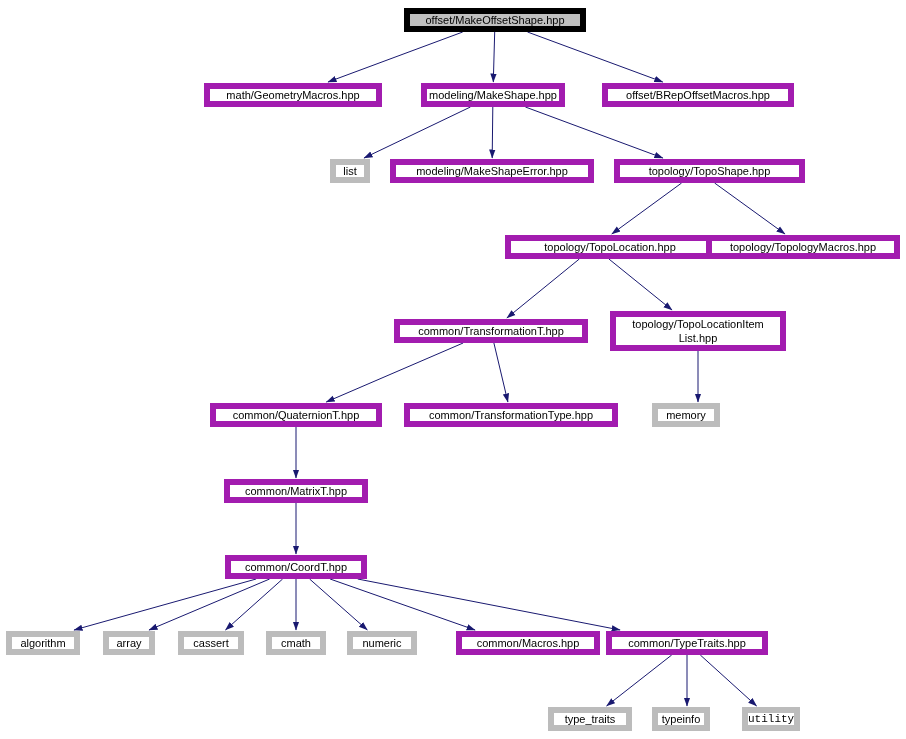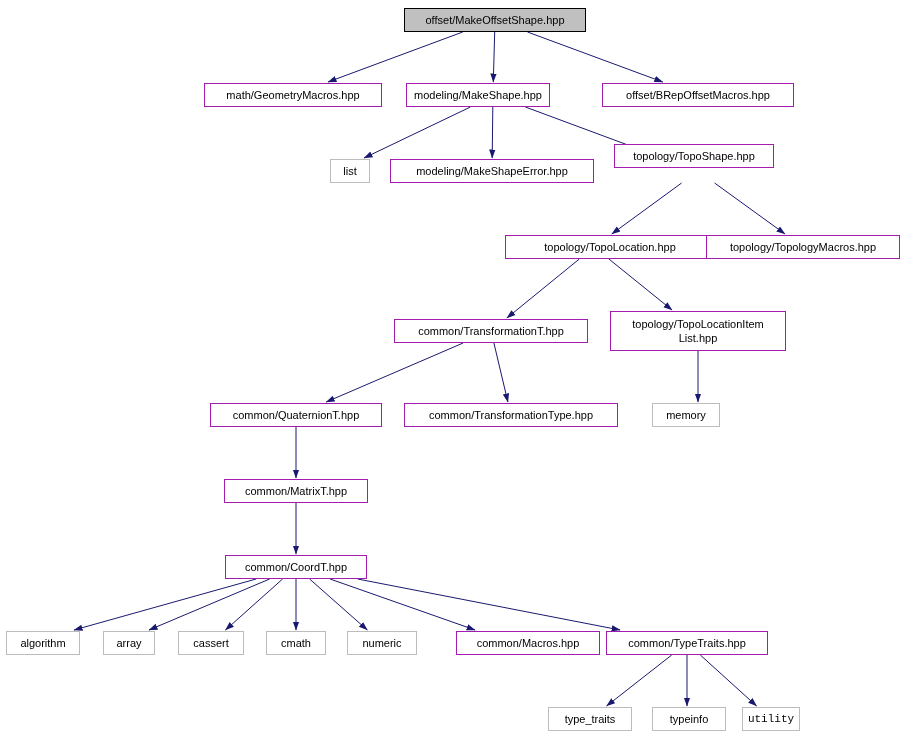--- a/index.html
+++ b/index.html
@@ -13,21 +13,21 @@
   }
   .edges { position: absolute; left: 0; top: 0; }
   .nodes { position: absolute; left: 0; top: 0; width: 100%; height: 100%; }
   .node {
     position: absolute;
     box-sizing: border-box;
     display: flex;
     align-items: center;
     justify-content: center;
     background: #ffffff;
-    border: 1px solid #a21caf;
+    border: 6px solid #a21caf;
     font-size: 11px;
     line-height: 1.3;
     color: #000000;
   }
   .node span { display: block; width: 100%; text-align: center; padding: 0 2px; }
   .node.root { background: #c0c0c0; border-color: #000000; }
   .node.external { border-color: #bcbcbc; }
 </style>
 </head>
 <body>
@@ -67,33 +67,33 @@
         <line x1="700.3" y1="655" x2="756.6" y2="706" stroke="#191970" stroke-width="1" marker-end="url(#arrowhead)"></line>
       </g>
   </svg>
   <div class="nodes" id="node-layer">
       <div class="node root" style="left: 404px; top: 8px; width: 182px; height: 24px;">
         <span>offset/MakeOffsetShape.hpp</span>
       </div>
       <div class="node internal" style="left: 204px; top: 83px; width: 178px; height: 24px;">
         <span>math/GeometryMacros.hpp</span>
       </div>
-      <div class="node internal" style="left: 406px; top: 83px; width: 144px; height: 24px; align-items: center;">
+      <div class="node internal" style="left: 421px; top: 83px; width: 144px; height: 24px; align-items: center;">
         <span>modeling/MakeShape.hpp</span>
       </div>
       <div class="node internal" style="left: 602px; top: 83px; width: 192px; height: 24px;">
         <span>offset/BRepOffsetMacros.hpp</span>
       </div>
       <div class="node external" style="left: 330px; top: 159px; width: 40px; height: 24px;">
         <span>list</span>
       </div>
       <div class="node internal" style="left: 390px; top: 159px; width: 204px; height: 24px;">
         <span>modeling/MakeShapeError.hpp</span>
       </div>
-      <div class="node internal" style="left: 614px; top: 144px; width: 160px; height: 24px;">
+      <div class="node internal" style="left: 614px; top: 159px; width: 191px; height: 24px;">
         <span>topology/TopoShape.hpp</span>
       </div>
       <div class="node internal" style="left: 505px; top: 235px; width: 210px; height: 24px;">
         <span>topology/TopoLocation.hpp</span>
       </div>
       <div class="node internal" style="left: 706px; top: 235px; width: 194px; height: 24px;">
         <span>topology/TopologyMacros.hpp</span>
       </div>
       <div class="node internal" style="left: 394px; top: 319px; width: 194px; height: 24px;">
         <span>common/TransformationT.hpp</span>
@@ -133,20 +133,20 @@
       </div>
       <div class="node internal" style="left: 440px; top: 631px; width: 144px; height: 24px; margin-left: 16px;">
         <span>common/Macros.hpp</span>
       </div>
       <div class="node internal" style="left: 606px; top: 631px; width: 162px; height: 24px;">
         <span>common/TypeTraits.hpp</span>
       </div>
       <div class="node external" style="left: 548px; top: 707px; width: 84px; height: 24px;">
         <span>type_traits</span>
       </div>
-      <div class="node external" style="left: 652px; top: 707px; width: 74px; height: 24px;">
+      <div class="node external" style="left: 652px; top: 707px; width: 58px; height: 24px;">
         <span>typeinfo</span>
       </div>
       <div class="node external" style="left: 742px; top: 707px; width: 58px; height: 24px; font-family: Liberation Mono, monospace;">
         <span>utility</span>
       </div>
     </div>
 </div>
 
 </body></html>

